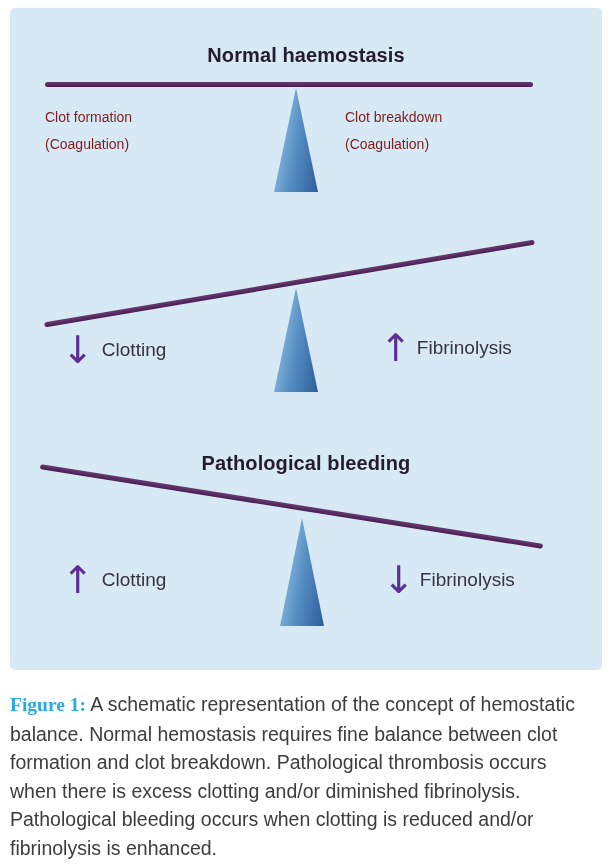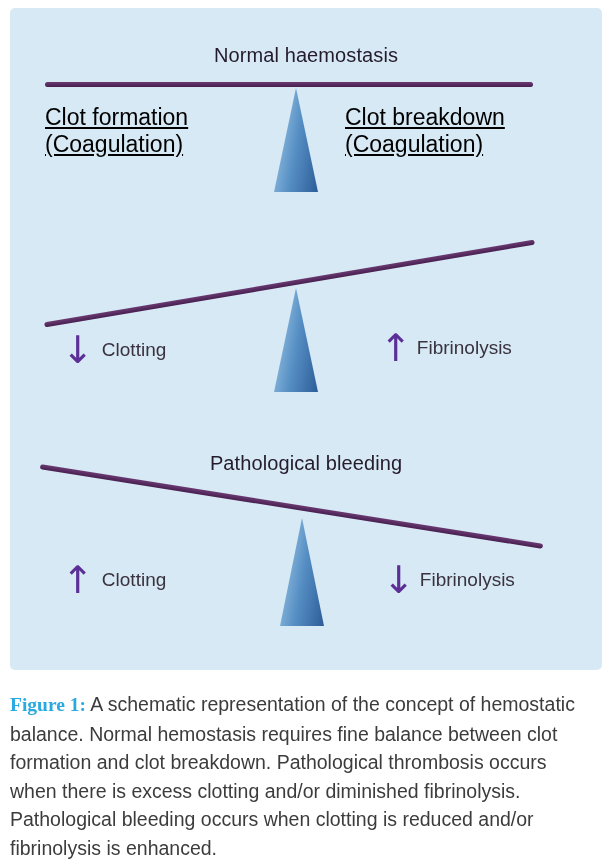--- a/index.html
+++ b/index.html
@@ -12,21 +12,21 @@
   }
   .panel{
     position:absolute;left:10px;top:8px;
     width:592px;height:662px;
     background:#d7e9f4;
     border-radius:5px;
   }
   .section-title{
     position:absolute;left:0;width:100%;
     text-align:center;
-    font-weight:normal;font-size:20px;color:#241b2c;
+    font-weight:bold;font-size:20px;color:#241b2c;
     letter-spacing:.1px;
   }
   .t1{top:36px;}
   .t2{top:208px;}
   .t3{top:444px;}
   .beam{
     position:absolute;height:5px;
     background:linear-gradient(#6a3a72,#471f50);
     border-radius:3px;
   }
@@ -36,21 +36,21 @@
   .fulcrum{
     position:absolute;width:44px;height:104px;
     clip-path:polygon(50% 0, 100% 100%, 0 100%);
     background:linear-gradient(100deg,#9ec6e5 8%,#568fc4 52%,#2d5c98 100%);
   }
   .f1{left:264px;top:80px;}
   .f2{left:264px;top:280px;}
   .f3{left:270px;top:510px;height:108px;}
   .pair-label{
     position:absolute;
-    font-size:23px;line-height:27px;color:#000000;text-decoration:underline;
+    font-size:14px;line-height:27px;color:#7f1d1d;
   }
   .pl1-left{left:35px;top:96px;}
   .pl1-right{left:335px;top:96px;}
   .arrow-label{
     position:absolute;
     display:flex;align-items:center;gap:8px;
     color:#39323f;font-size:19px;
   }
   .arrow-glyph{
     font-family:"DejaVu Sans", sans-serif;

